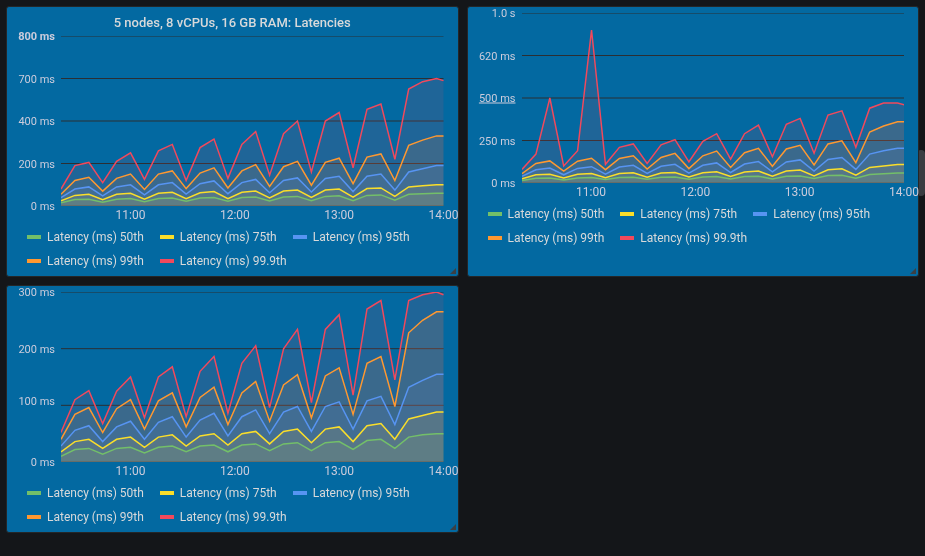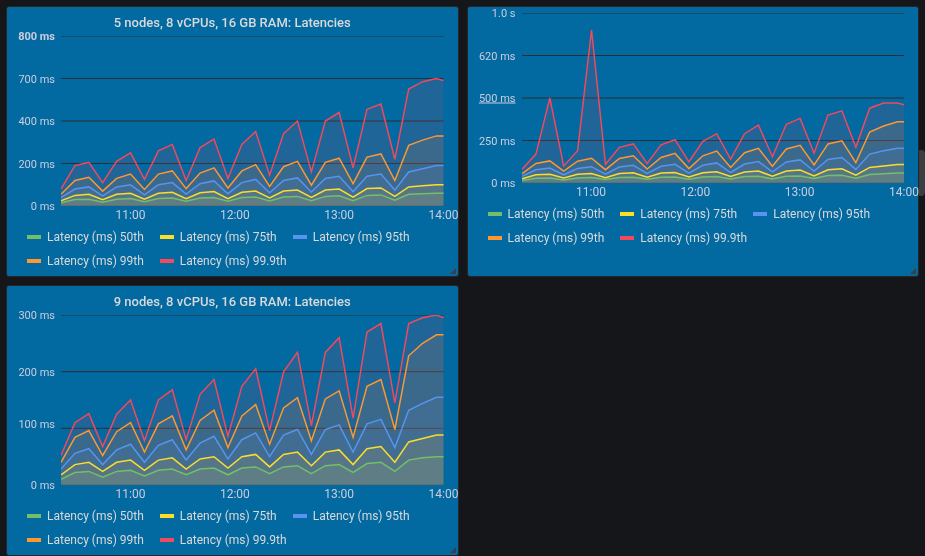--- a/index.html
+++ b/index.html
@@ -130,21 +130,20 @@
           <span>Latency (ms) 99th</span>
         </div>
         <div class="legend-item">
           <span class="swatch" style="background: rgb(242, 73, 92);"></span>
           <span>Latency (ms) 99.9th</span>
         </div>
       </div>
       <div class="corner-handle"></div>
     </div>
     <div class="panel">
-      <div class="panel-title">9 nodes, 8 vCPUs, 16 GB RAM: Latencies</div>
       <div class="chart-wrap">
         <div class="ytick" style="top: 170px;">0 ms</div>
         <div class="ytick" style="top: 109px;">100 ms</div>
         <div class="ytick" style="top: 56.6667px;">200 ms</div>
         <div class="ytick" style="top: 0px;">300 ms</div>
         <svg width="100%" height="100%" viewBox="0 0 390 170" preserveAspectRatio="none" style="left: 46px; right: 6px; width: calc(100% - 52px);">
           <line x1="0" x2="390" y1="170" y2="170" class="grid"></line>
           <line x1="0" x2="390" y1="113.33333333333334" y2="113.33333333333334" class="grid"></line>
           <line x1="0" x2="390" y1="56.66666666666667" y2="56.66666666666667" class="grid"></line>
           <line x1="0" x2="390" y1="0" y2="0" class="grid"></line>

